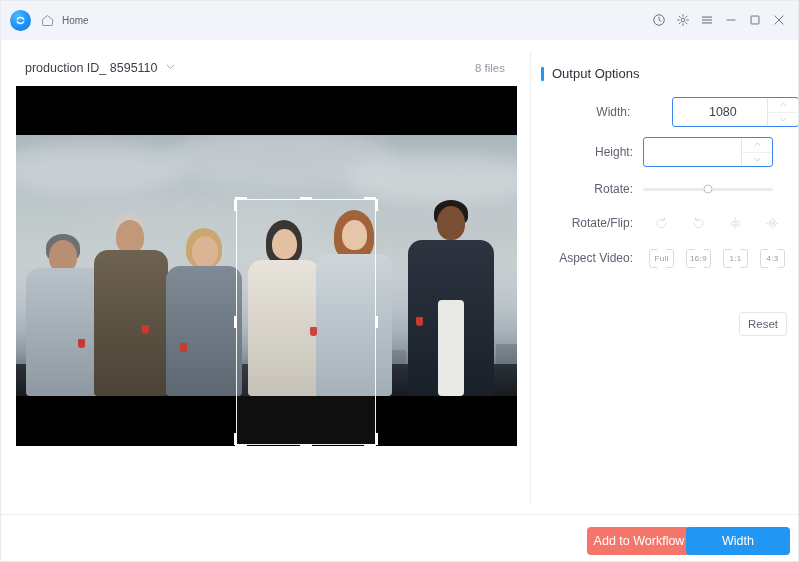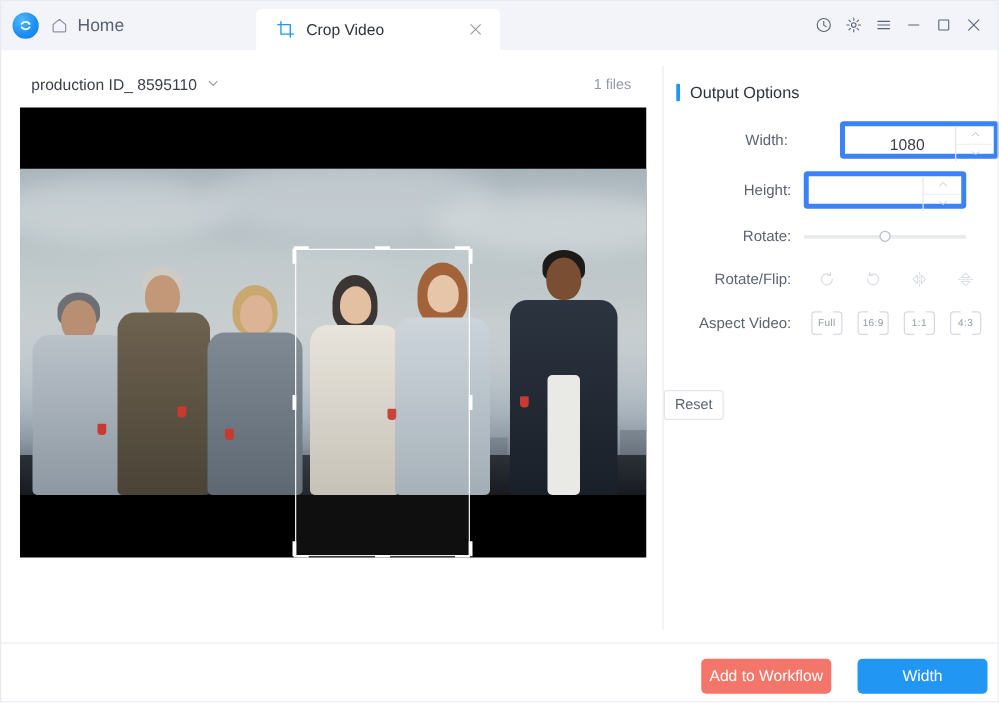--- a/index.html
+++ b/index.html
@@ -22,21 +22,21 @@
     box-sizing:border-box;
   }
   .tb-left{display:flex;align-items:center;height:40px;padding-left:10px;gap:9px;}
   .logo{
     width:21px;height:21px;border-radius:50%;
     background:radial-gradient(circle at 35% 30%,#4fb8ff 0%,#1e90f5 55%,#1478d6 100%);
     display:flex;align-items:center;justify-content:center;
     flex:none;
   }
   .logo svg{display:block;}
-  .home-item{display:flex;align-items:center;gap:7px;color:#5b6272;font-size:14px;cursor:default;}
+  .home-item{display:flex;align-items:center;gap:7px;color:#5b6272;font-size:10px;cursor:default;}
   .home-item .ic{width:15px;height:15px;display:block;}
 
   .tabs{position:absolute;left:205px;bottom:0;display:flex;align-items:flex-end;height:40px;}
   .tab{
     height:33px;min-width:195px;
     background:#ffffff;
     border-radius:5px 5px 0 0;
     display:flex;align-items:center;
     padding:0 13px 0 16px;
     gap:9px;
@@ -157,23 +157,23 @@
   }
   .accent{width:3px;height:14px;background:#2196f3;border-radius:1px;display:block;}
 
   .row{position:absolute;left:0;width:268px;height:32px;display:flex;align-items:center;}
   .row .lbl{
     width:112px;text-align:right;padding-right:10px;
     font-size:12px;color:#5b6272;box-sizing:border-box;
   }
   .numfield{
     position:relative;width:130px;height:30px;
-    border:4px solid #3b82f6;border-radius:3px;
+    border:1px solid #3b82f6;border-radius:3px;
     box-sizing:border-box;background:#fff;
-    display:flex;
+    display:flex;align-items:center;
   }
   .numfield input{
     border:0;outline:0;width:95px;height:28px;
     text-align:center;font-size:12.5px;color:#3a3f4a;
     font-family:inherit;background:transparent;
   }
   .spin{
     position:absolute;right:0;top:0;width:30px;height:28px;
     border-left:1px solid #e3e6eb;
     display:flex;flex-direction:column;
@@ -207,39 +207,39 @@
     border:1px solid #d7dbe1;border-radius:3px;
     display:flex;align-items:center;justify-content:center;
     font-size:8px;color:#9299a6;letter-spacing:.3px;
   }
   .arbox::before,.arbox::after{
     content:"";position:absolute;left:50%;transform:translateX(-50%);
     width:9px;height:3px;background:#fff;
   }
   .arbox::before{top:-2px;}
   .arbox::after{bottom:-2px;}
-  .reset-wrap{position:absolute;left:0;top:272px;width:268px;display:flex;padding-right:26px;box-sizing:border-box;}
+  .reset-wrap{position:absolute;left:0;top:272px;width:268px;display:flex;justify-content:flex-end;padding-right:12px;box-sizing:border-box;}
   .btn-reset{
     width:48px;height:24px;border:1px solid #e3e6eb;border-radius:3px;background:#fff;
     font-size:11.5px;color:#5b6272;font-family:inherit;cursor:pointer;
     display:flex;align-items:center;justify-content:center;
   }
 
   
   .footer{
     position:absolute;left:0;top:474px;width:799px;height:48px;
     background:#fff;
   }
   .hdiv{position:absolute;left:0;top:0;width:799px;height:1px;background:#eceef2;}
   .btn{
     position:absolute;top:13px;height:28px;border:0;border-radius:4px;
     font-family:inherit;font-size:12.5px;color:#fff;cursor:pointer;
     display:flex;align-items:center;justify-content:center;
   }
-  .btn-wf{right:134px;width:104px;background:#f4766a;}
+  .btn-wf{right:108px;width:104px;background:#f4766a;}
   .btn-start{right:9px;width:104px;background:#2196f3;}
 
   
   .edge{position:absolute;inset:0;border:1px solid #e8eaee;pointer-events:none;box-sizing:border-box;}
 </style>
 </head>
 <body>
 
 <div class="app">
 
@@ -256,36 +256,20 @@
       <div class="home-item">
         <span class="ic">
           <svg width="15" height="15" viewBox="0 0 24 24" fill="none">
             <path d="M4 10.5L12 4l8 6.5V19a1 1 0 0 1-1 1H5a1 1 0 0 1-1-1z" stroke="#8e95a3" stroke-width="1.6" stroke-linejoin="round"></path>
           </svg>
         </span>
         <span>Home</span>
       </div>
     </div>
 
-    <div class="tabs">
-      <div class="tab">
-        <span class="crop-ic">
-          <svg width="15" height="15" viewBox="0 0 24 24" fill="none">
-            <path d="M6 2v16h16" stroke="#2196f3" stroke-width="1.7" stroke-linecap="round" stroke-linejoin="round"></path>
-            <path d="M18 22V6H2" stroke="#2196f3" stroke-width="1.7" stroke-linecap="round" stroke-linejoin="round"></path>
-          </svg>
-        </span>
-        <span class="tab-label">Crop Video</span>
-        <span class="tab-close">
-          <svg width="13" height="13" viewBox="0 0 24 24" fill="none">
-            <path d="M5 5l14 14M19 5L5 19" stroke="#60656f" stroke-width="1.6" stroke-linecap="round"></path>
-          </svg>
-        </span>
-      </div>
-    </div>
 
     <div class="winctl">
       <span class="wbtn">
         <svg width="14" height="14" viewBox="0 0 24 24" fill="none">
           <circle cx="12" cy="12" r="9" stroke="#5c6374" stroke-width="1.5"></circle>
           <path d="M12 7v5.2l3.4 2" stroke="#5c6374" stroke-width="1.5" stroke-linecap="round"></path>
         </svg>
       </span>
       <span class="wbtn">
         <svg width="14" height="14" viewBox="0 0 24 24" fill="none">
@@ -322,21 +306,21 @@
 
       <div class="filebar">
         <div class="filename">
           <span>production ID_ 8595110</span>
           <span>
             <svg width="11" height="11" viewBox="0 0 24 24" fill="none">
               <path d="M5 9l7 7 7-7" stroke="#8e95a3" stroke-width="1.8" stroke-linecap="round" stroke-linejoin="round"></path>
             </svg>
           </span>
         </div>
-        <div class="filecount">1 files</div>
+        <div class="filecount">8 files</div>
       </div>
 
       <div class="video">
         <div class="vframe">
 
           <div class="vimg">
             <div class="sky"></div>
 
             <div class="cloud" style="left:-20px;top:8px;width:190px;height:52px;background:#d7dde0;"></div>
             <div class="cloud" style="left:150px;top:-6px;width:230px;height:60px;background:#cfd6da;"></div>

